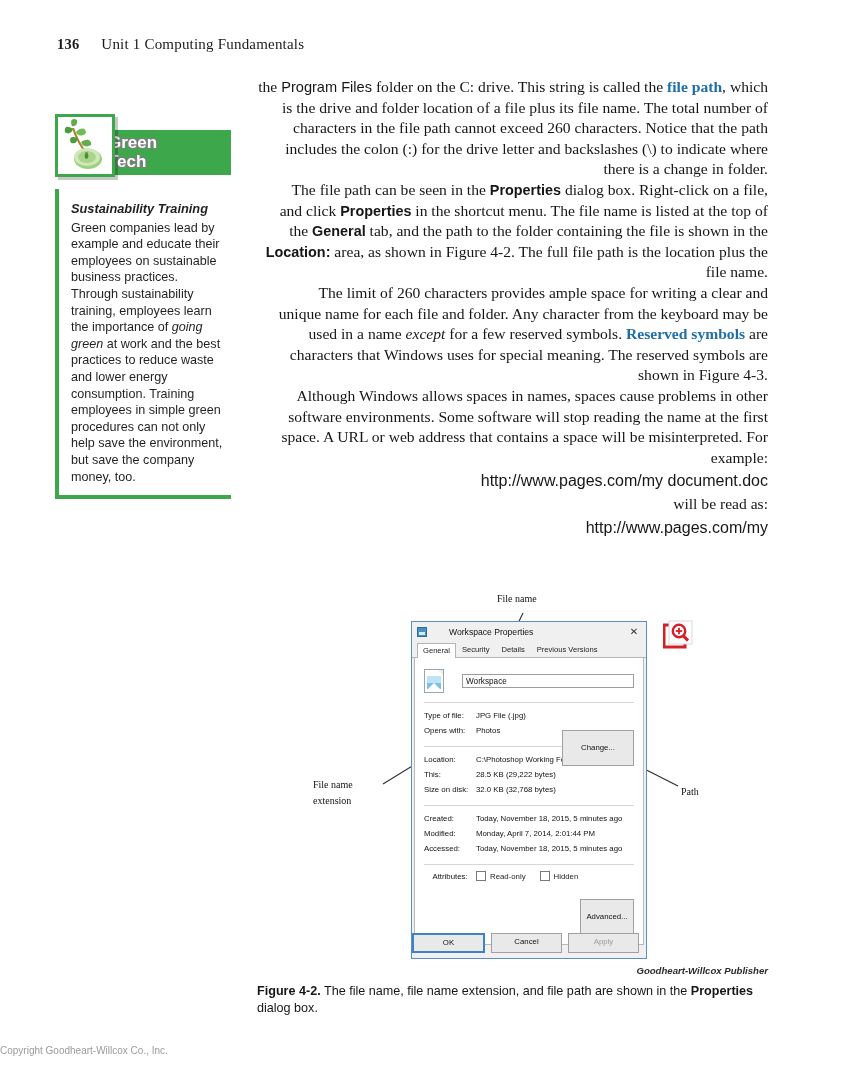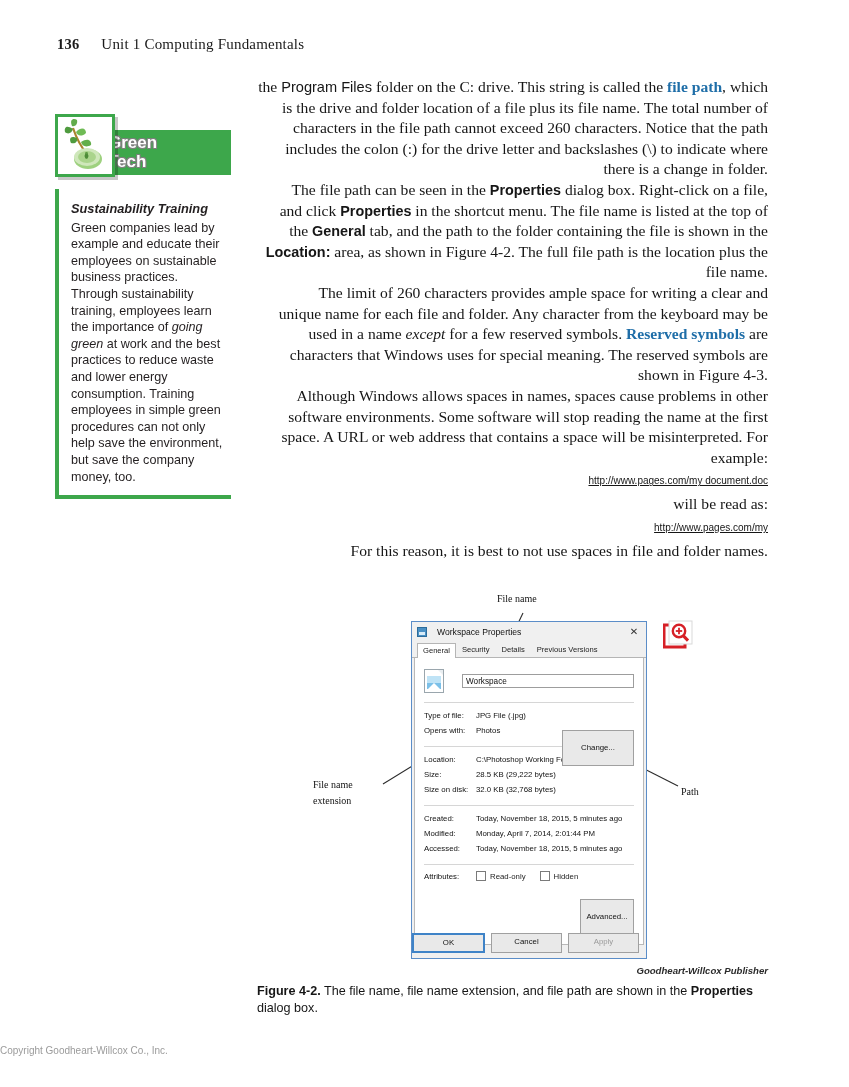--- a/index.html
+++ b/index.html
@@ -112,23 +112,22 @@
   #body-col p { margin: 0; }
   #body-col p.indent { text-indent: 26px; }
   .term { color: #1f6ea8; font-weight: bold; }
   .ui-bold { font-family: "Liberation Sans", sans-serif; font-weight: bold; font-size: 14.4px; }
   .sans { font-family: "Liberation Sans", sans-serif; font-size: 14.6px; }
   .ital { font-style: italic; }
   p.url-line {
     margin: 0;
     padding-left: 66px;
     font-family: "Liberation Sans", sans-serif;
-    font-size: 10px;
+    font-size: 16px;
     line-height: 26px;
-    text-decoration: underline;
   }
   p.gap-top { margin-top: 3px; }
 
   
   #figure-area { position: absolute; left: 0; top: 0; width: 849px; height: 1087px; pointer-events: none; }
   #figure-area > * { pointer-events: auto; }
 
   .callout {
     position: absolute;
     font-family: "Liberation Serif", serif;
@@ -155,21 +154,21 @@
   }
   #dlg-titlebar {
     height: 19px;
     background: #f0f0f0;
     display: flex;
     align-items: center;
     padding: 0 2px 0 5px;
   }
   #dlg-title {
     font-size: 8.6px;
-    margin-left: 10px;
+    margin-left: 22px;
     flex: 1;
     white-space: nowrap;
     color: #111;
   }
   #dlg-close {
     font-size: 10px;
     width: 20px;
     text-align: center;
     color: #333;
     cursor: default;
@@ -262,21 +261,21 @@
     background: #e9e9e9;
     border: 1px solid #a0a0a0;
     padding: 12px 0;
     text-align: center;
     line-height: 10px;
     cursor: default;
     color: #111;
   }
   #change-btn { width: 70px; position: absolute; right: 9px; top: 72px; }
   #advanced-btn { width: 52px; position: absolute; right: 9px; top: 241px; }
-  #attrs-row { display: flex; align-items: center; font-size: 7.8px; margin-top: 0; }
+  #attrs-row { display: flex; align-items: center; font-size: 7.8px; margin-top: 0; text-align: center; }
   .chk { display: inline-flex; align-items: center; margin-right: 14px; }
   .chk .box {
     width: 8px; height: 8px; border: 1px solid #7a7a7a; background: #fff;
     margin-right: 4px; display: inline-block;
   }
   #dlg-buttons {
     position: absolute;
     left: 0; right: 0; bottom: 5px;
     display: flex;
     justify-content: flex-end;
@@ -372,21 +371,20 @@
   <p class="indent"><span>The limit of 260 characters provides ample space for writing a clear and unique name for each file and folder. Any character from the keyboard may be used in a name </span><span class="ital">except</span><span> for a few reserved symbols. </span><span class="term">Reserved symbols</span><span> are characters that Windows uses for special meaning. The reserved symbols are shown in Figure 4-3.</span></p>
 
   <p class="indent">Although Windows allows spaces in names, spaces cause problems in other software environments. Some software will stop reading the name at the first space. A URL or web address that contains a space will be misinterpreted. For example:</p>
 
   <p class="url-line">http://www.pages.com/my document.doc</p>
 
   <p>will be read as:</p>
 
   <p class="url-line">http://www.pages.com/my</p>
 
-  <p class="gap-top">For this reason, it is best to not use spaces in file and folder names.</p>
 </div>
 
 <div id="figure-area">
 
   <div class="callout" id="callout-filename">File name</div>
   <div class="callout" id="callout-ext" style="white-space: pre-line;">File name
 extension</div>
   <div class="callout" id="callout-path">Path</div>
 
   <svg style="position:absolute;left:0;top:0;width:849px;height:1087px">
@@ -449,21 +447,21 @@
 
       <div class="btn" id="change-btn">Change...</div>
 
       <div class="sep"></div>
 
       <div class="prop-row">
         <span class="prop-label">Location:</span>
         <span class="prop-value">C:\Photoshop Working Folder\Adobe Web Gallery\w</span>
       </div>
       <div class="prop-row">
-        <span class="prop-label">Size:</span>
+        <span class="prop-label">This:</span>
         <span class="prop-value">28.5 KB (29,222 bytes)</span>
       </div>
       <div class="prop-row">
         <span class="prop-label">Size on disk:</span>
         <span class="prop-value">32.0 KB (32,768 bytes)</span>
       </div>
 
       <div class="sep"></div>
 
       <div class="prop-row">

